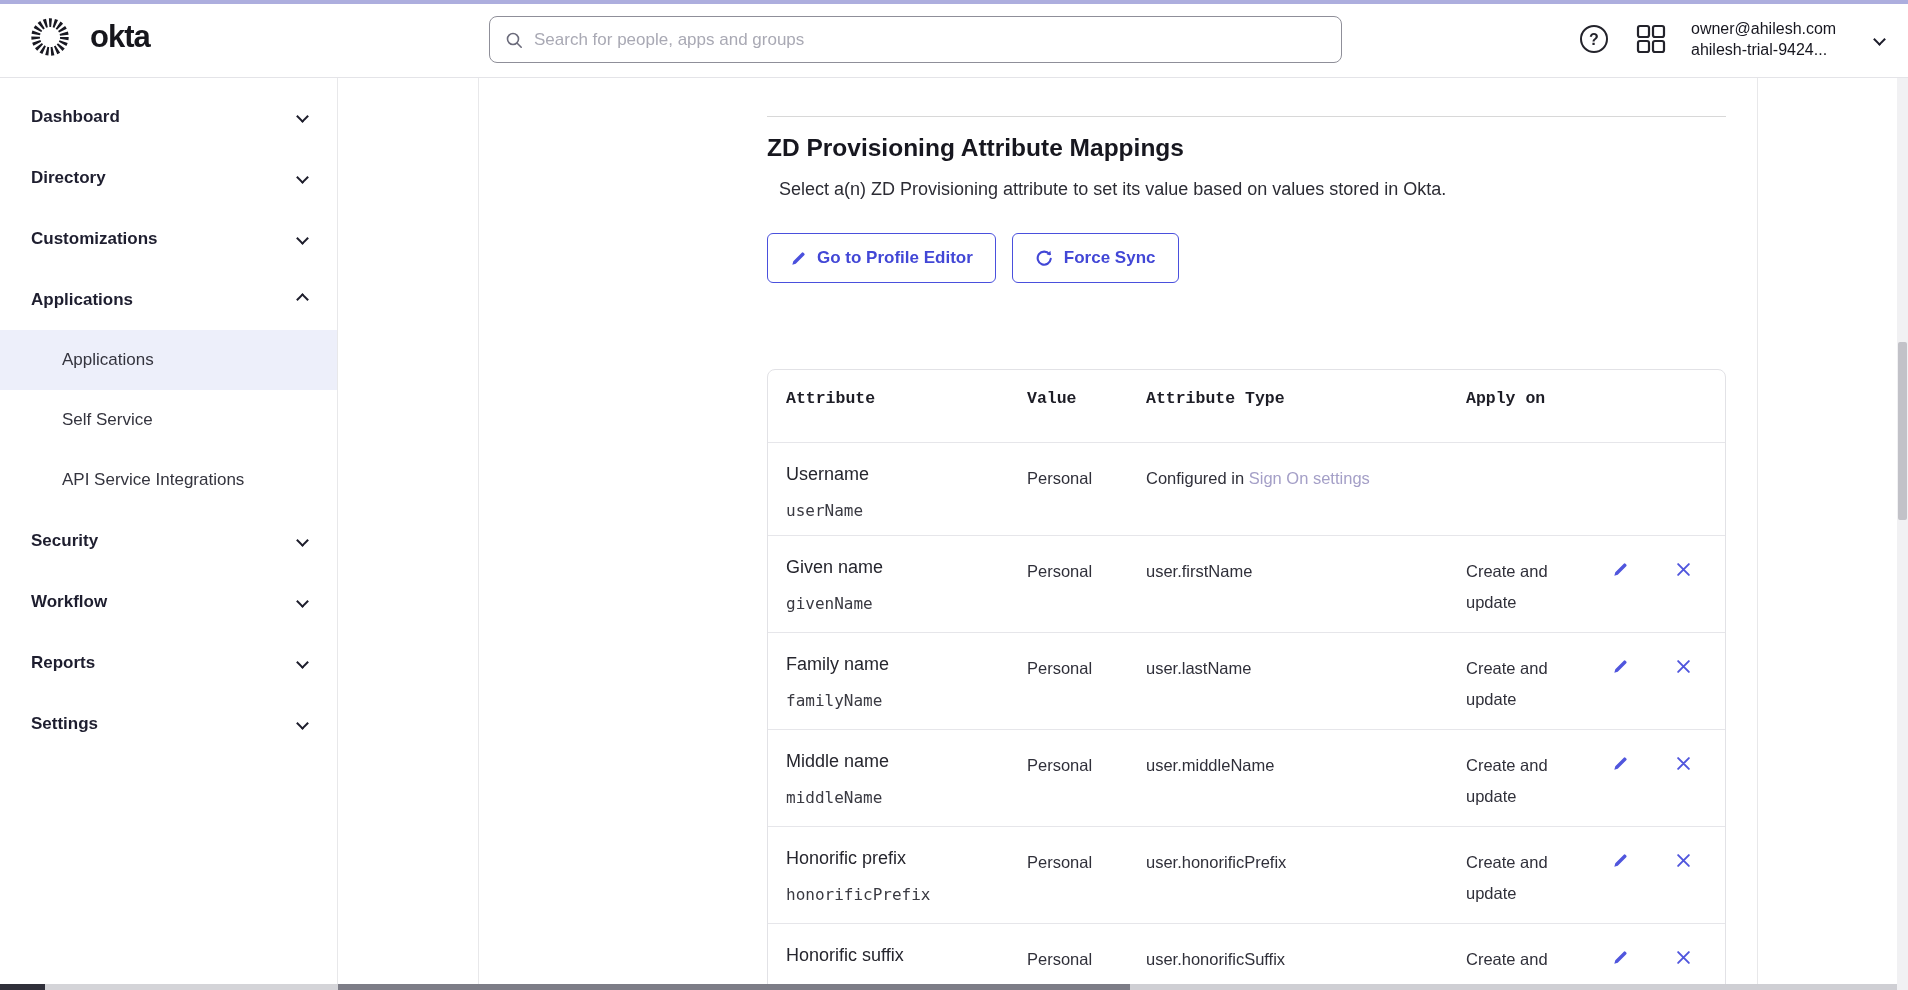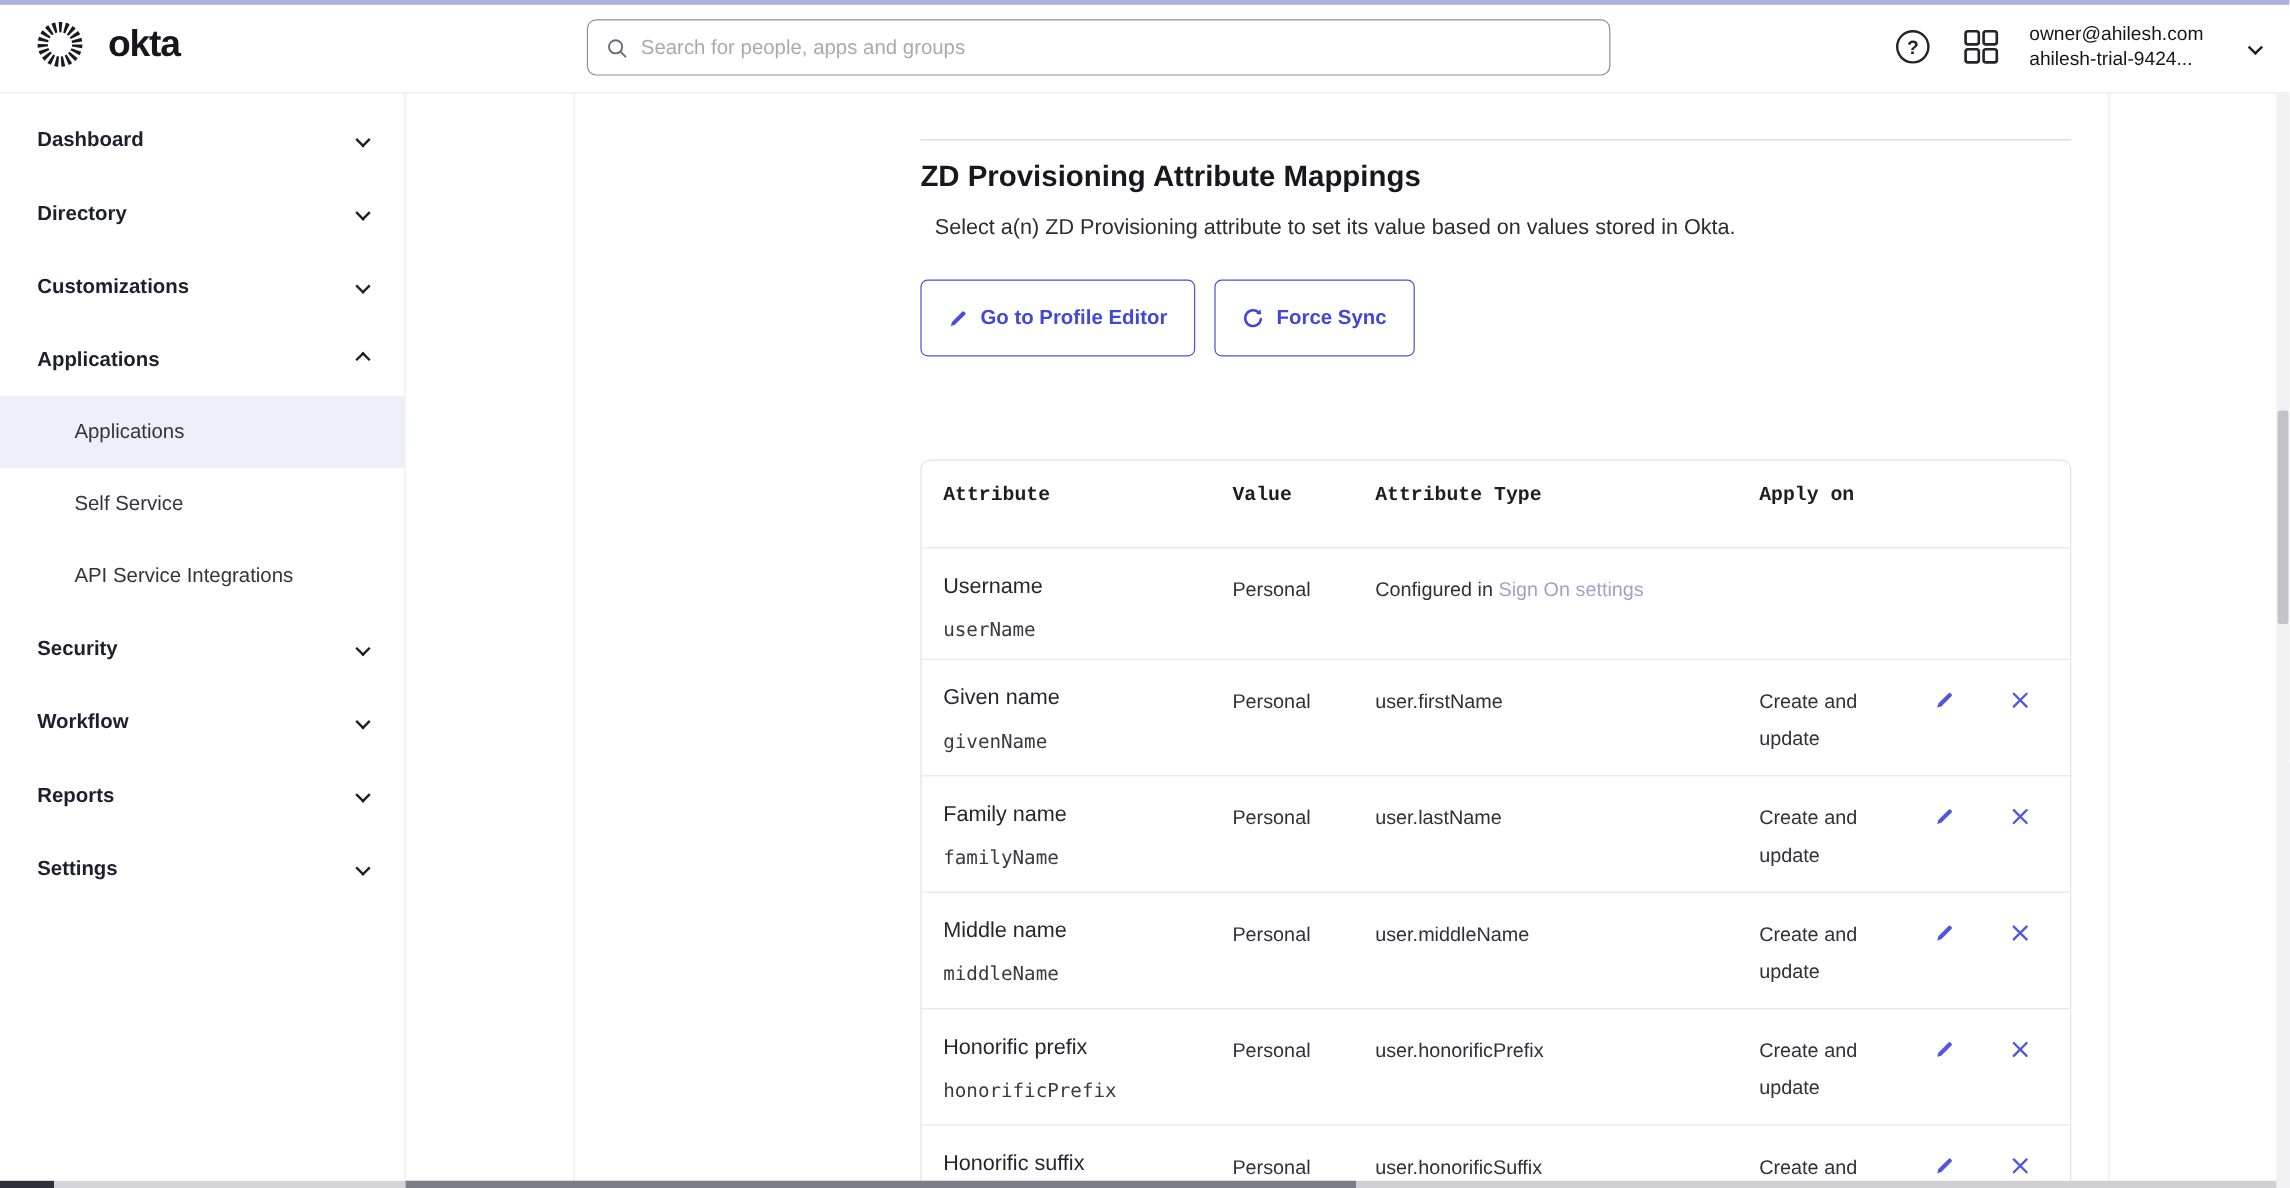--- a/index.html
+++ b/index.html
@@ -39,21 +39,21 @@
   .subpanel { width:141px; border-right:1px solid #e8e8ea; background:#fff; flex:none; }
   .main { width:1279px; flex:none; background:#fff; border-right:1px solid #e8e8ea; }
   .gutter { flex:1; background:#fff; }
 
   
   .content { margin-left:288px; width:959px; }
   .topdiv { border:none; height:1px; background:#d8d8d8; margin-top:38px; }
   h1 { margin-top:16px; font-size:24.5px; line-height:30px; font-weight:700; color:#17171f; }
   .subtitle { margin-top:14px; font-size:18px; line-height:24px; color:#2c2c34;margin-left:12px; }
   .btnrow { margin-top:32px; display:flex; gap:16px; }
-  .obtn { height:64px; display:flex; align-items:center; gap:10px; padding:0 22px;
+  .obtn { height:50px; display:flex; align-items:center; gap:10px; padding:0 22px;
     background:#fff; border:1px solid #4a50dd; border-radius:6px; cursor:pointer;
     font-family:"Liberation Sans", sans-serif; font-size:17px; font-weight:600; color:#4247d6; }
 
   
   .table { margin-top:86px; border:1px solid #e2e2e6; border-radius:8px 8px 0 0; --cols:241px 119px 320px 150px 127px; }
   .trow { display:grid; grid-template-columns:var(--cols); border-top:1px solid #e6e6ea; }
   .trow.head { border-top:none; min-height:72px;font-family:Liberation Mono, monospace; }
   .trow:not(.head) { min-height:88px; }
   .th { padding:16px 8px 10px 18px; font-size:16.5px; font-weight:600; color:#1d1d26; line-height:25px; }
   .td { padding:20px 8px 14px 18px; font-size:16.5px; color:#30303a; line-height:31px; }

